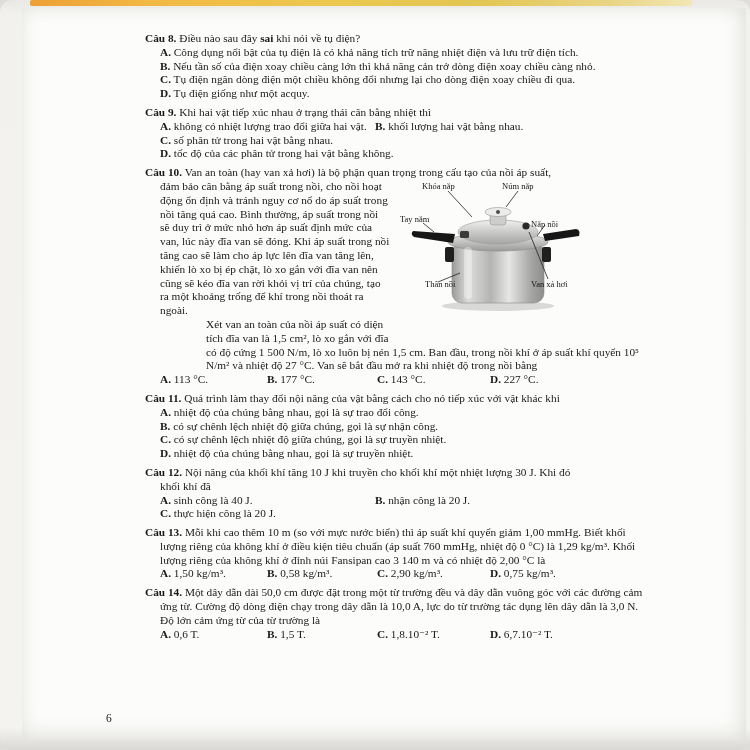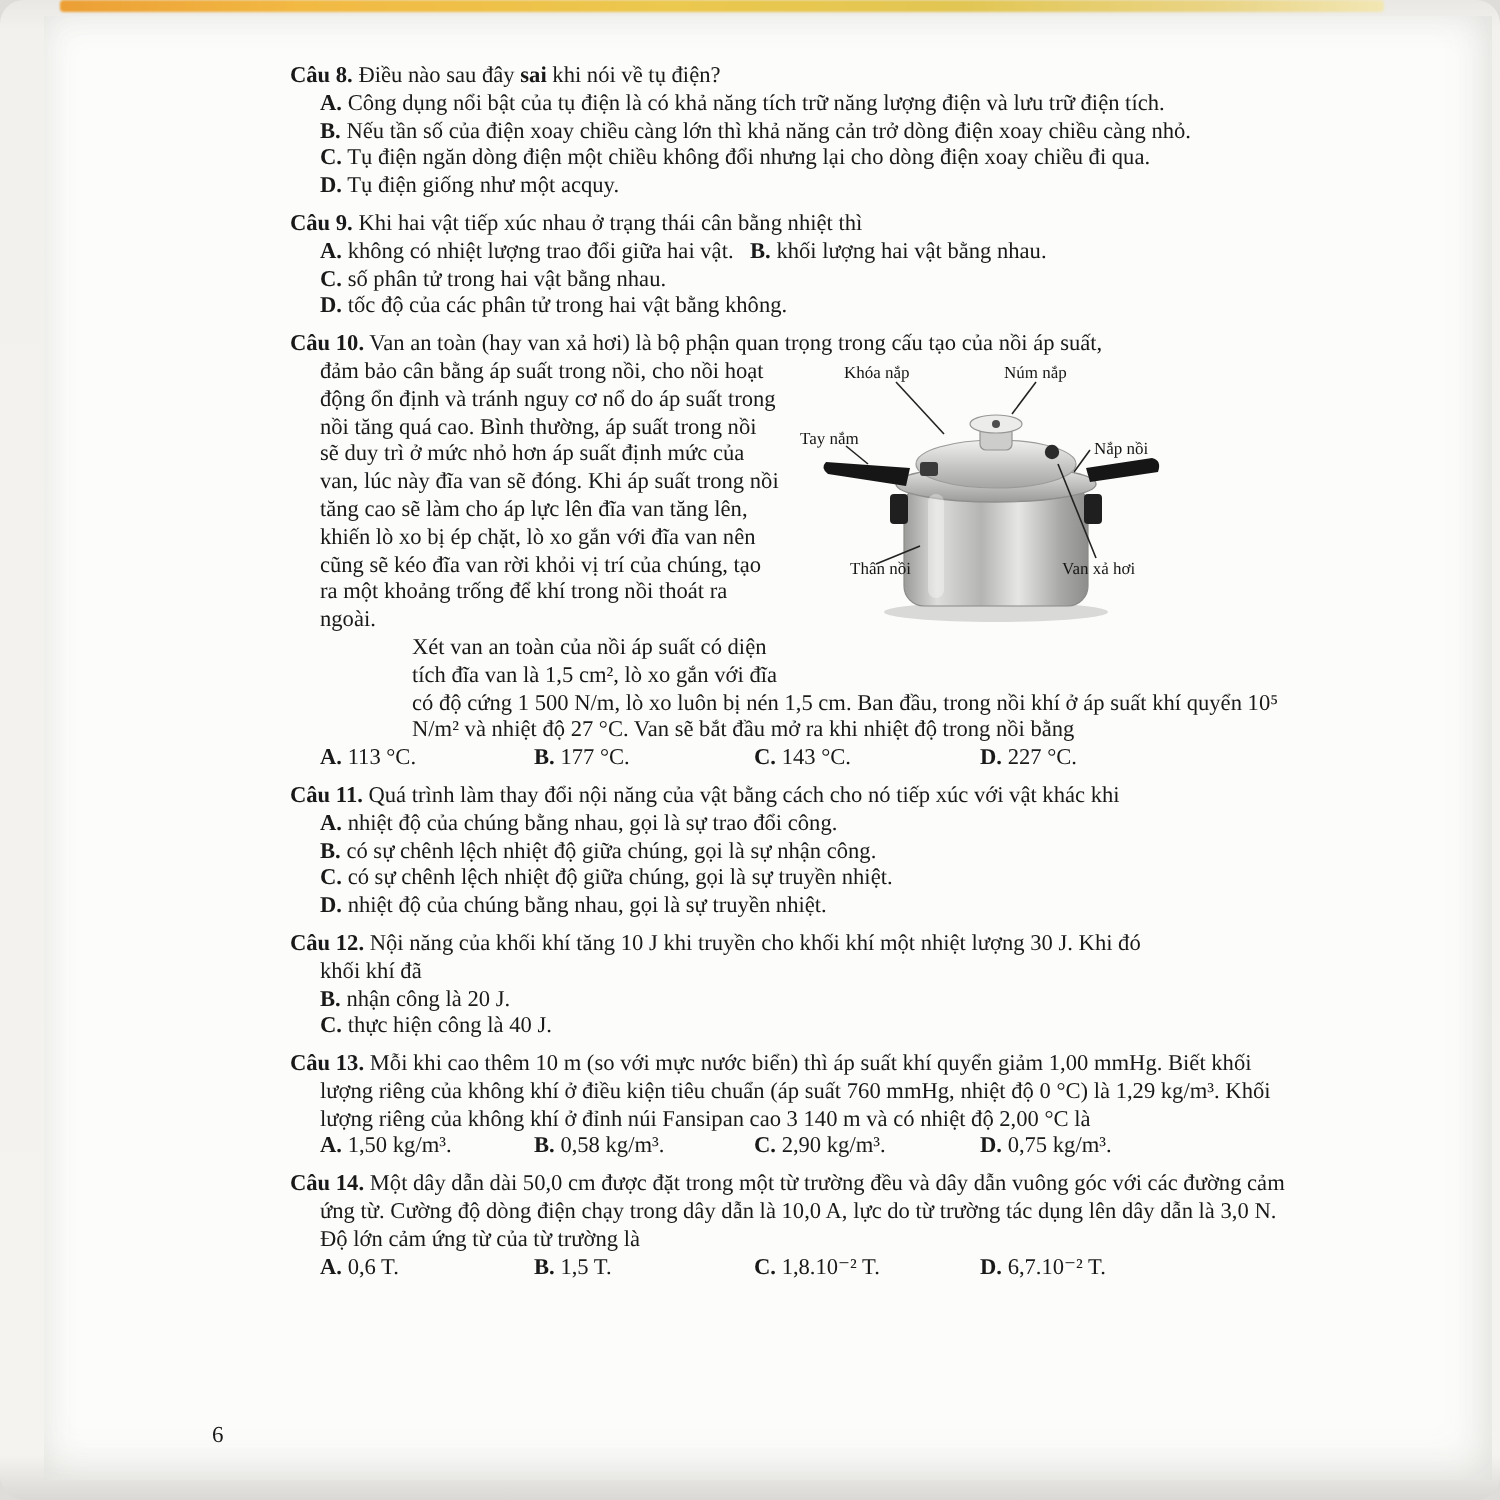--- a/index.html
+++ b/index.html
@@ -35,37 +35,37 @@
   .row2 { grid-template-columns:215px 1fr; }
   .row4 { grid-template-columns:107px 110px 113px 1fr; }
   .cont { text-indent:0;margin-left:46px; }
   
   .fig { float:right; width:245px; height:150px; margin:1px 0 2px 8px; position:relative; }
   .fig svg { position:absolute; inset:0; }
   .fig-label { position:absolute; font-size:8.5px; line-height:9px; color:#151515; white-space:nowrap; }
   .lbl-lock   { left:24px;  top:1px; }
   .lbl-knob   { left:104px; top:1px; }
   .lbl-handle { left:2px;   top:34px; }
-  .lbl-lid    { left:149px; top:39px; }
+  .lbl-lid    { left:133px; top:39px; }
   .lbl-body   { left:27px;  top:99px; }
   .lbl-valve  { left:133px; top:99px; }
   .pageno { position:absolute; left:84px; bottom:16px; font-size:11.5px; }
 </style>
 </head>
 <body>
 
 <div class="photo-frame">
   <div class="top-strip"></div>
 
   <div class="page">
     <div class="content">
 
       <div class="q">
         <p class="stem"><b class="ql">Câu 8.</b> <span>Điều nào sau đây </span><b>sai</b><span> khi nói về tụ điện?</span></p>
-        <div class="opt"><b class="ol">A.</b> <span>Công dụng nổi bật của tụ điện là có khả năng tích trữ năng lượng điện và lưu trữ điện tích.</span></div>
+        <div class="opt"><b class="ol">A.</b> <span>Công dụng nổi bật của tụ điện là có khả năng tích trữ năng nhiệt điện và lưu trữ điện tích.</span></div>
         <div class="opt"><b class="ol">B.</b> <span>Nếu tần số của điện xoay chiều càng lớn thì khả năng cản trở dòng điện xoay chiều càng nhỏ.</span></div>
         <div class="opt"><b class="ol">C.</b> <span>Tụ điện ngăn dòng điện một chiều không đổi nhưng lại cho dòng điện xoay chiều đi qua.</span></div>
         <div class="opt"><b class="ol">D.</b> <span>Tụ điện giống như một acquy.</span></div>
       </div>
 
       <div class="q">
         <p class="stem"><b class="ql">Câu 9.</b> <span>Khi hai vật tiếp xúc nhau ở trạng thái cân bằng nhiệt thì</span></p>
         <div class="optrow row2">
           <div class="opt"><b class="ol">A.</b> <span>không có nhiệt lượng trao đổi giữa hai vật.</span></div>
           <div class="opt"><b class="ol">B.</b> <span>khối lượng hai vật bằng nhau.</span></div>
@@ -155,24 +155,25 @@
         <p class="stem"><b class="ql">Câu 11.</b> <span>Quá trình làm thay đổi nội năng của vật bằng cách cho nó tiếp xúc với vật khác khi</span></p>
         <div class="opt"><b class="ol">A.</b> <span>nhiệt độ của chúng bằng nhau, gọi là sự trao đổi công.</span></div>
         <div class="opt"><b class="ol">B.</b> <span>có sự chênh lệch nhiệt độ giữa chúng, gọi là sự nhận công.</span></div>
         <div class="opt"><b class="ol">C.</b> <span>có sự chênh lệch nhiệt độ giữa chúng, gọi là sự truyền nhiệt.</span></div>
         <div class="opt"><b class="ol">D.</b> <span>nhiệt độ của chúng bằng nhau, gọi là sự truyền nhiệt.</span></div>
       </div>
 
       <div class="q">
         <p class="stem"><b class="ql">Câu 12.</b> <span>Nội năng của khối khí tăng 10 J khi truyền cho khối khí một nhiệt lượng 30 J. Khi đó</span><br><span>khối khí đã</span></p>
         <div class="optrow row2">
+          <div class="opt"><b class="ol">A.</b> <span>sinh công là 40 J.</span></div>
           <div class="opt"><b class="ol">B.</b> <span>nhận công là 20 J.</span></div>
         </div>
         <div class="optrow row2">
-          <div class="opt"><b class="ol">C.</b> <span>thực hiện công là 40 J.</span></div>
+          <div class="opt"><b class="ol">C.</b> <span>thực hiện công là 20 J.</span></div>
         </div>
       </div>
 
       <div class="q">
         <p class="stem"><b class="ql">Câu 13.</b> <span>Mỗi khi cao thêm 10 m (so với mực nước biển) thì áp suất khí quyển giảm 1,00 mmHg. Biết khối lượng riêng của không khí ở điều kiện tiêu chuẩn (áp suất 760 mmHg, nhiệt độ 0 °C) là 1,29 kg/m³. Khối lượng riêng của không khí ở đỉnh núi Fansipan cao 3 140 m và có nhiệt độ 2,00 °C là</span></p>
         <div class="optrow row4">
           <div class="opt"><b class="ol">A.</b> <span>1,50 kg/m³.</span></div>
           <div class="opt"><b class="ol">B.</b> <span>0,58 kg/m³.</span></div>
           <div class="opt"><b class="ol">C.</b> <span>2,90 kg/m³.</span></div>
           <div class="opt"><b class="ol">D.</b> <span>0,75 kg/m³.</span></div>

